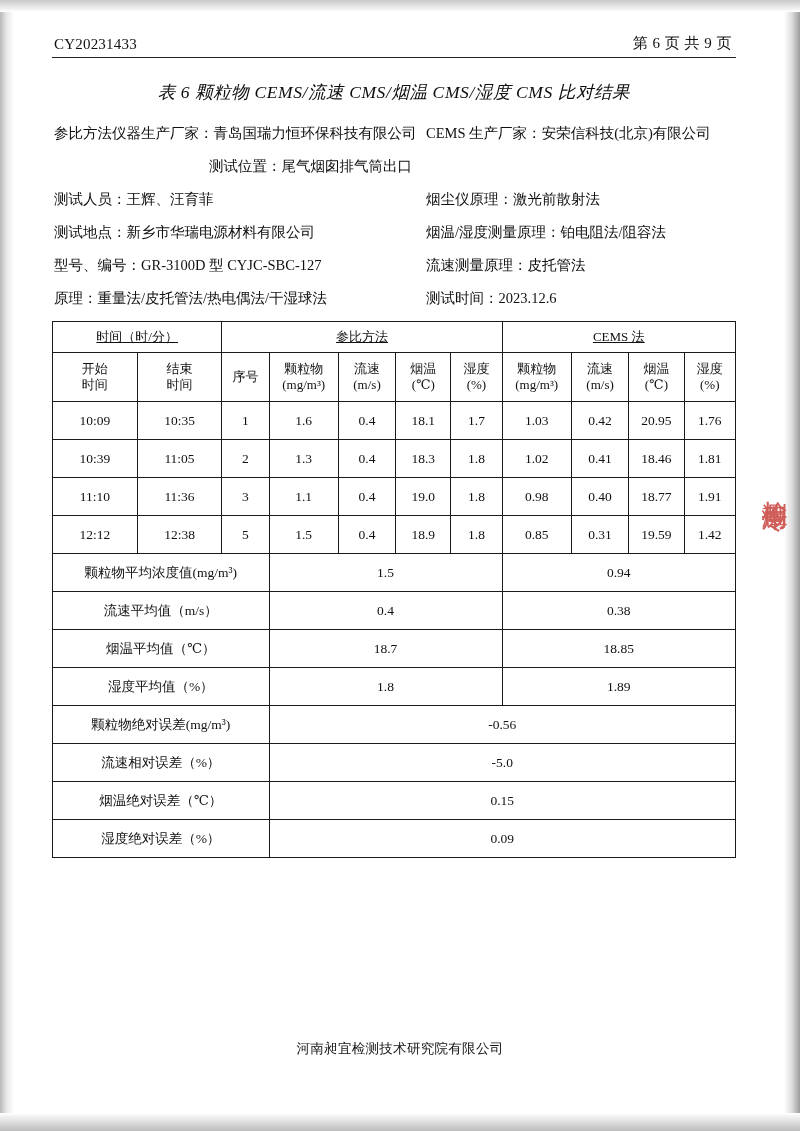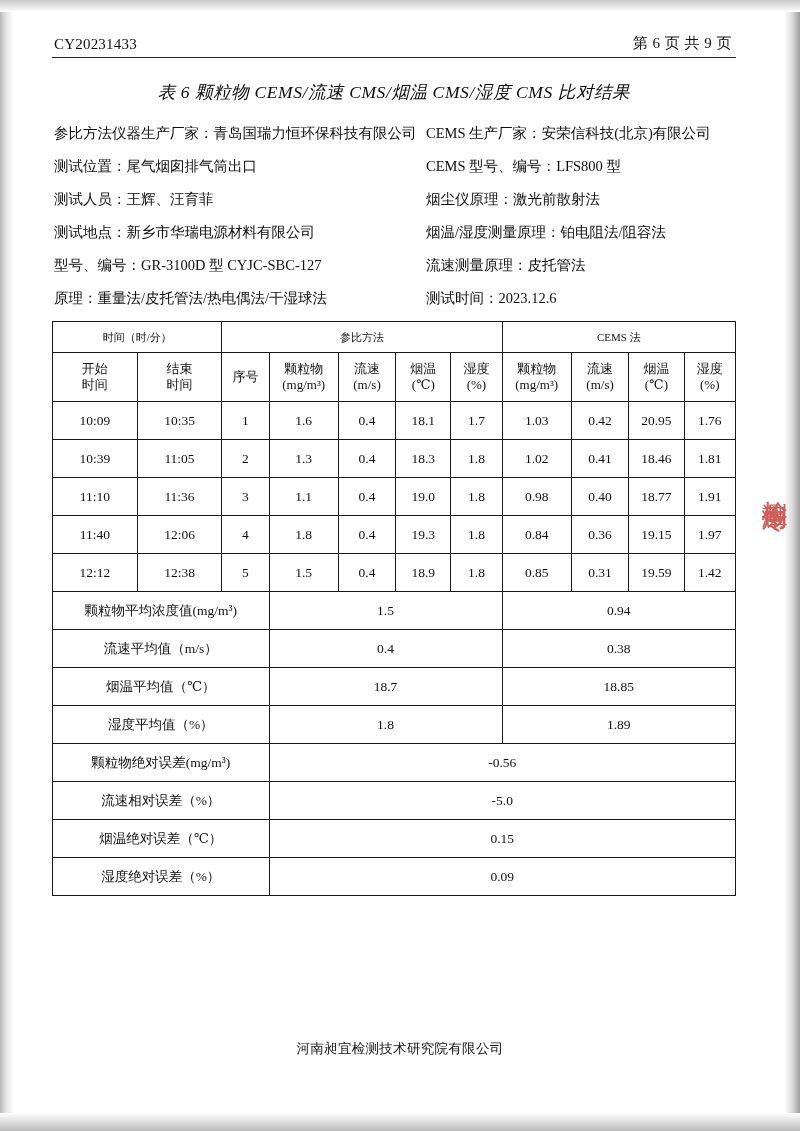--- a/index.html
+++ b/index.html
@@ -102,21 +102,22 @@
   table.main td, table.main th {
     border: 1px solid #1a1a1a;
     text-align: center;
     vertical-align: middle;
     font-weight: normal;
     padding: 0;
     height: 37px;
   }
   table.main th.grp {
     height: 30px;
-    font-size: 11px;
+    font-size: 13px;
+    text-decoration: underline;
   }
   table.main td.hd {
     font-size: 13px;
     line-height: 1.25;
     height: 48px;
   }
   td.data {
     font-size: 13.5px;
   }
   td.avg-label {
@@ -182,23 +183,20 @@
           <span class="lbl">参比方法仪器生产厂家：</span><span class="val">青岛国瑞力恒环保科技有限公司</span>
         </div>
         <div class="info-col-right">
           <span class="lbl">CEMS 生产厂家：</span><span class="val">安荣信科技(北京)有限公司</span>
         </div>
       </div>
 
       <div class="info-row">
         <div class="info-col-left">
           <span class="lbl">测试位置：</span><span class="val">尾气烟囱排气筒出口</span>
-        </div>
-        <div class="info-col-right">
-          <span class="lbl">CEMS 型号、编号：</span><span class="val">LFS800 型</span>
         </div>
       </div>
 
       <div class="info-row">
         <div class="info-col-left">
           <span class="lbl">测试人员：</span><span class="val">王辉、汪育菲</span>
         </div>
         <div class="info-col-right">
           <span class="lbl">烟尘仪原理：</span><span class="val">激光前散射法</span>
         </div>
@@ -332,33 +330,20 @@
           <td class="data">1.1</td>
           <td class="data">0.4</td>
           <td class="data">19.0</td>
           <td class="data">1.8</td>
           <td class="data">0.98</td>
           <td class="data">0.40</td>
           <td class="data">18.77</td>
           <td class="data">1.91</td>
         </tr>
         <tr>
-          <td class="data">11:40</td>
-          <td class="data">12:06</td>
-          <td class="data">4</td>
-          <td class="data">1.8</td>
-          <td class="data">0.4</td>
-          <td class="data">19.3</td>
-          <td class="data">1.8</td>
-          <td class="data">0.84</td>
-          <td class="data">0.36</td>
-          <td class="data">19.15</td>
-          <td class="data">1.97</td>
-        </tr>
-        <tr>
           <td class="data">12:12</td>
           <td class="data">12:38</td>
           <td class="data">5</td>
           <td class="data">1.5</td>
           <td class="data">0.4</td>
           <td class="data">18.9</td>
           <td class="data">1.8</td>
           <td class="data">0.85</td>
           <td class="data">0.31</td>
           <td class="data">19.59</td>

